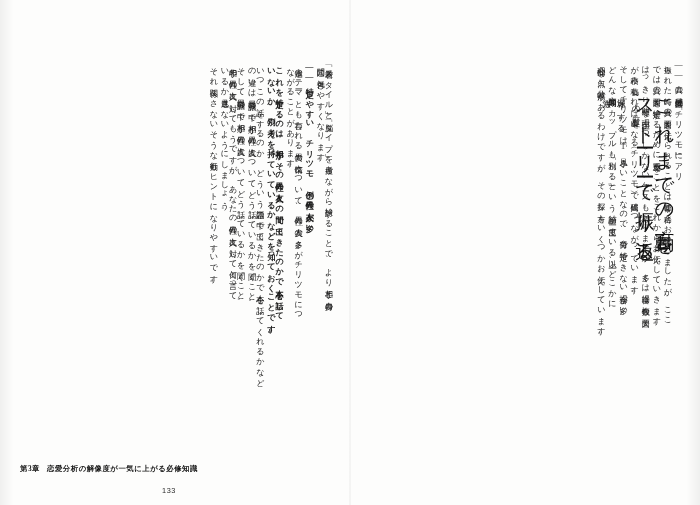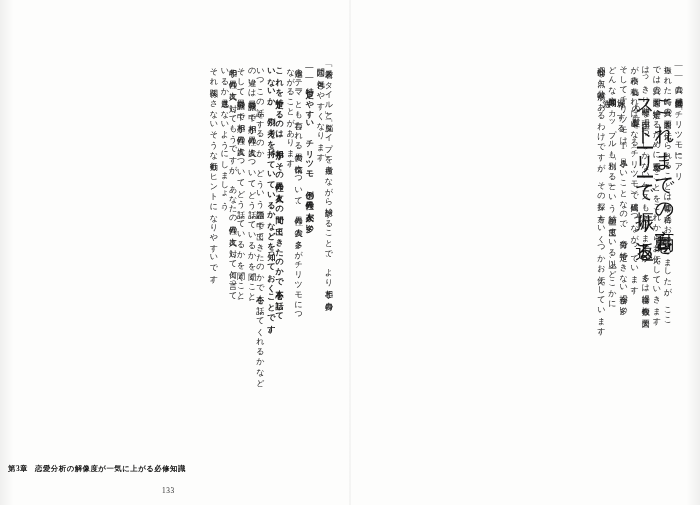--- a/index.html
+++ b/index.html
@@ -97,27 +97,27 @@
     color: #1a1a1a;
     white-space: pre-line;
     text-align: left;
   }
 
   .folio {
     position: absolute;
     font-size: 7.3px;
     letter-spacing: 0.6px;
     color: #2a2a2a;
-    font-family: Liberation Serif, serif;
+    font-family: Liberation Sans, sans-serif;
   }
   .folio-left  { left: 162px; top: 486px; }
 
   .running-head {
     position: absolute;
-    left: 8px;
+    left: 20px;
     top: 464px;
     font-size: 7.4px;
     letter-spacing: 0.5px;
     color: #141414;
     white-space: nowrap;
   }
   .running-head .rh-chap { font-weight: bold; }
   .running-head .rh-title { font-weight: bold; }
 </style>
 </head>

